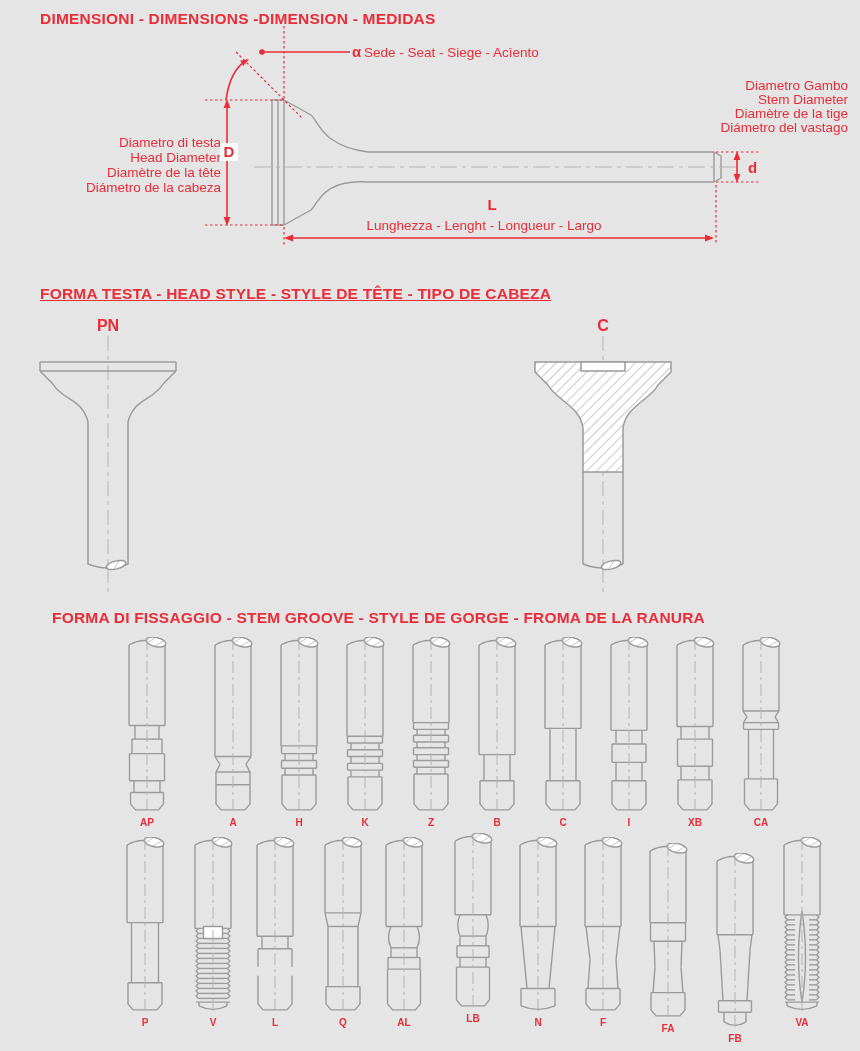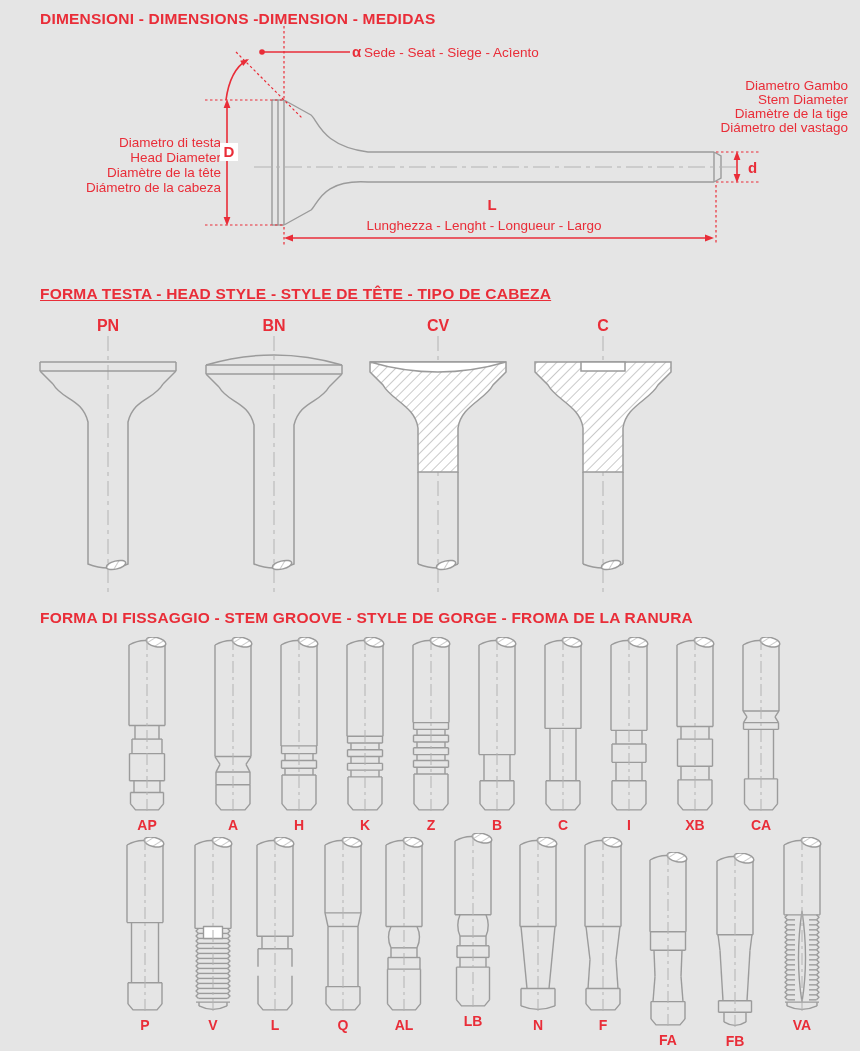--- a/index.html
+++ b/index.html
@@ -5,30 +5,30 @@
   html,body{margin:0;padding:0;background:#ffffff;}
   body{width:860px;height:1051px;font-family:"Liberation Sans",sans-serif;}
   .page{position:relative;width:860px;height:1051px;overflow:hidden;background:#e5e5e5;}
   .sec{position:absolute;left:0;width:860px;}
   #sec1{top:0;height:272px;}
   #sec2{top:272px;height:330px;}
   #sec3{top:602px;height:449px;}
   .sec-title{position:absolute;left:40px;color:#e92d38;font-weight:700;font-size:15.5px;letter-spacing:.2px;white-space:nowrap;}
   #sec1 .sec-title{top:10px;}
   #sec2 .sec-title{top:13px;text-decoration:underline;}
-  #sec3 .sec-title{top:7px;}
+  #sec3 .sec-title{top:7px;margin-left:12px;}
   .dimsvg{position:absolute;top:0;left:0;}
   .an{font-family:"Liberation Sans",sans-serif;font-size:13.5px;fill:#e92d38;}
   .sym{font-family:"Liberation Sans",sans-serif;font-size:15px;font-weight:700;fill:#e92d38;}
   .hcol{position:absolute;top:46px;width:160px;text-align:center;}
   .hlabel{color:#e92d38;font-weight:700;font-size:16px;height:16px;line-height:16px;}
   .hsvg{display:block;width:160px;height:262px;margin-top:2px;}
   .gcol{position:absolute;width:64px;text-align:center;}
   .gsvg{display:block;width:64px;height:176px;}
-  .glabel{color:#e92d38;font-weight:700;font-size:14px;margin-top:4px;}
+  .glabel{color:#e92d38;font-weight:700;font-size:10px;margin-top:4px;}
 </style>
 </head>
 <body>
 
 <div class="page">
 
   <div class="sec" id="sec1">
     <div class="sec-title">DIMENSIONI - DIMENSIONS -DIMENSION - MEDIDAS</div>
     <svg class="dimsvg" width="860" height="262" viewBox="0 0 860 262">
       <defs>
@@ -111,52 +111,21 @@
           <line x1="12" y1="26" x2="12" y2="35"></line>
             <line x1="148" y1="26" x2="148" y2="35"></line>
           <path d="M12,35 L25,48"></path>
             <path d="M148,35 L135,48"></path>
           <path d="M25,48 C34,64 54,62 60,86 L60,228 Q80,236 100,228 L100,86 C106,62 126,64 135,48"></path>
           <ellipse cx="88" cy="229" rx="10" ry="4" transform="rotate(-14 88 229)" fill="url(#hch)"></ellipse>
         </g>
       </svg>
     </div>
 
-    <div class="hcol" style="left:194px">
-      <div class="hlabel">BN</div>
-      <svg class="hsvg" viewBox="0 0 160 262">
-        <g stroke="#9b9b9b" stroke-width="1.5" fill="none">
-          <line x1="80" y1="0" x2="80" y2="258" stroke="#b3b3b3" stroke-width="1" stroke-dasharray="15 5 4 5"></line>
-          <path d="M12,29 Q80,9 148,29"></path>
-          <line x1="12" y1="29" x2="148" y2="29"></line>
-            <line x1="12" y1="38" x2="148" y2="38"></line>
-          <line x1="12" y1="29" x2="12" y2="38"></line>
-            <line x1="148" y1="29" x2="148" y2="38"></line>
-          <path d="M12,38 L25,51"></path>
-            <path d="M148,38 L135,51"></path>
-          <path d="M25,51 C34,67 54,65 60,89 L60,228 Q80,236 100,228 L100,89 C106,65 126,67 135,51"></path>
-          <ellipse cx="88" cy="229" rx="10" ry="4" transform="rotate(-14 88 229)" fill="url(#hch)"></ellipse>
-        </g>
-      </svg>
-    </div>
-
-    <div class="hcol" style="left:358px">
-      <div class="hlabel">CV</div>
-      <svg class="hsvg" viewBox="0 0 160 262">
-        <g stroke="#9b9b9b" stroke-width="1.5" fill="none">
-          <line x1="80" y1="0" x2="80" y2="258" stroke="#b3b3b3" stroke-width="1" stroke-dasharray="15 5 4 5"></line>
-          <path d="M12,26 L148,26 L148,36 L135,49 C127,64 103,70 100,92 L100,136 L60,136 L60,92 C57,70 33,64 25,49 L12,36 Z" fill="url(#hch)"></path>
-          <path d="M12,26 Q80,46 148,26 Z" fill="#ffffff"></path>
-          <line x1="60" y1="136" x2="60" y2="228"></line>
-            <line x1="100" y1="136" x2="100" y2="228"></line>
-          <path d="M60,228 Q80,236 100,228"></path>
-          <ellipse cx="88" cy="229" rx="10" ry="4" transform="rotate(-14 88 229)" fill="url(#hch)"></ellipse>
-        </g>
-      </svg>
-    </div>
+
 
     <div class="hcol" style="left:523px">
       <div class="hlabel">C</div>
       <svg class="hsvg" viewBox="0 0 160 262">
         <g stroke="#9b9b9b" stroke-width="1.5" fill="none">
           <line x1="80" y1="0" x2="80" y2="258" stroke="#b3b3b3" stroke-width="1" stroke-dasharray="15 5 4 5"></line>
           <path d="M12,26 L148,26 L148,36 L135,49 C127,64 103,70 100,92 L100,136 L60,136 L60,92 C57,70 33,64 25,49 L12,36 Z" fill="url(#hch)"></path>
           <rect x="58" y="26" width="44" height="9" fill="#ffffff"></rect>
           <line x1="60" y1="136" x2="60" y2="228"></line>
             <line x1="100" y1="136" x2="100" y2="228"></line>
@@ -649,21 +618,21 @@
             <line x1="15" y1="151.56" x2="15" y2="166.9"></line>
             <line x1="49" y1="151.56" x2="49" y2="166.9"></line>
             <path d="M15,166.9 L20,172.9 L44,172.9 L49,166.9"></path>
             <path d="M14,8 Q25,2 35,4"></path>
             <ellipse cx="41" cy="5" rx="10" ry="4.6" transform="rotate(13 41 5)" fill="url(#hch)"></ellipse>
             <line x1="32" y1="1" x2="32" y2="174" stroke="#b3b3b3" stroke-width="1" stroke-dasharray="12 4 3 4"></line>
           </g>
         </svg>
       <div class="glabel">F</div>
     </div>
-    <div class="gcol" style="left:636px;top:250px">
+    <div class="gcol" style="left:636px;top:241px">
       <svg class="gsvg" viewBox="0 0 64 176">
           <g stroke="#9b9b9b" stroke-width="1.4" fill="none" stroke-linejoin="round">
             <line x1="14" y1="8" x2="14" y2="79.78"></line>
             <line x1="50" y1="8" x2="50" y2="79.78"></line>
             <line x1="14" y1="79.78" x2="50" y2="79.78"></line>
             <line x1="14.5" y1="79.78" x2="14.5" y2="98.21"></line>
             <line x1="49.5" y1="79.78" x2="49.5" y2="98.21"></line>
             <line x1="14.5" y1="98.21" x2="49.5" y2="98.21"></line>
             <line x1="18" y1="98.21" x2="19" y2="124.39999999999999"></line>
             <line x1="46" y1="98.21" x2="45" y2="124.39999999999999"></line>

